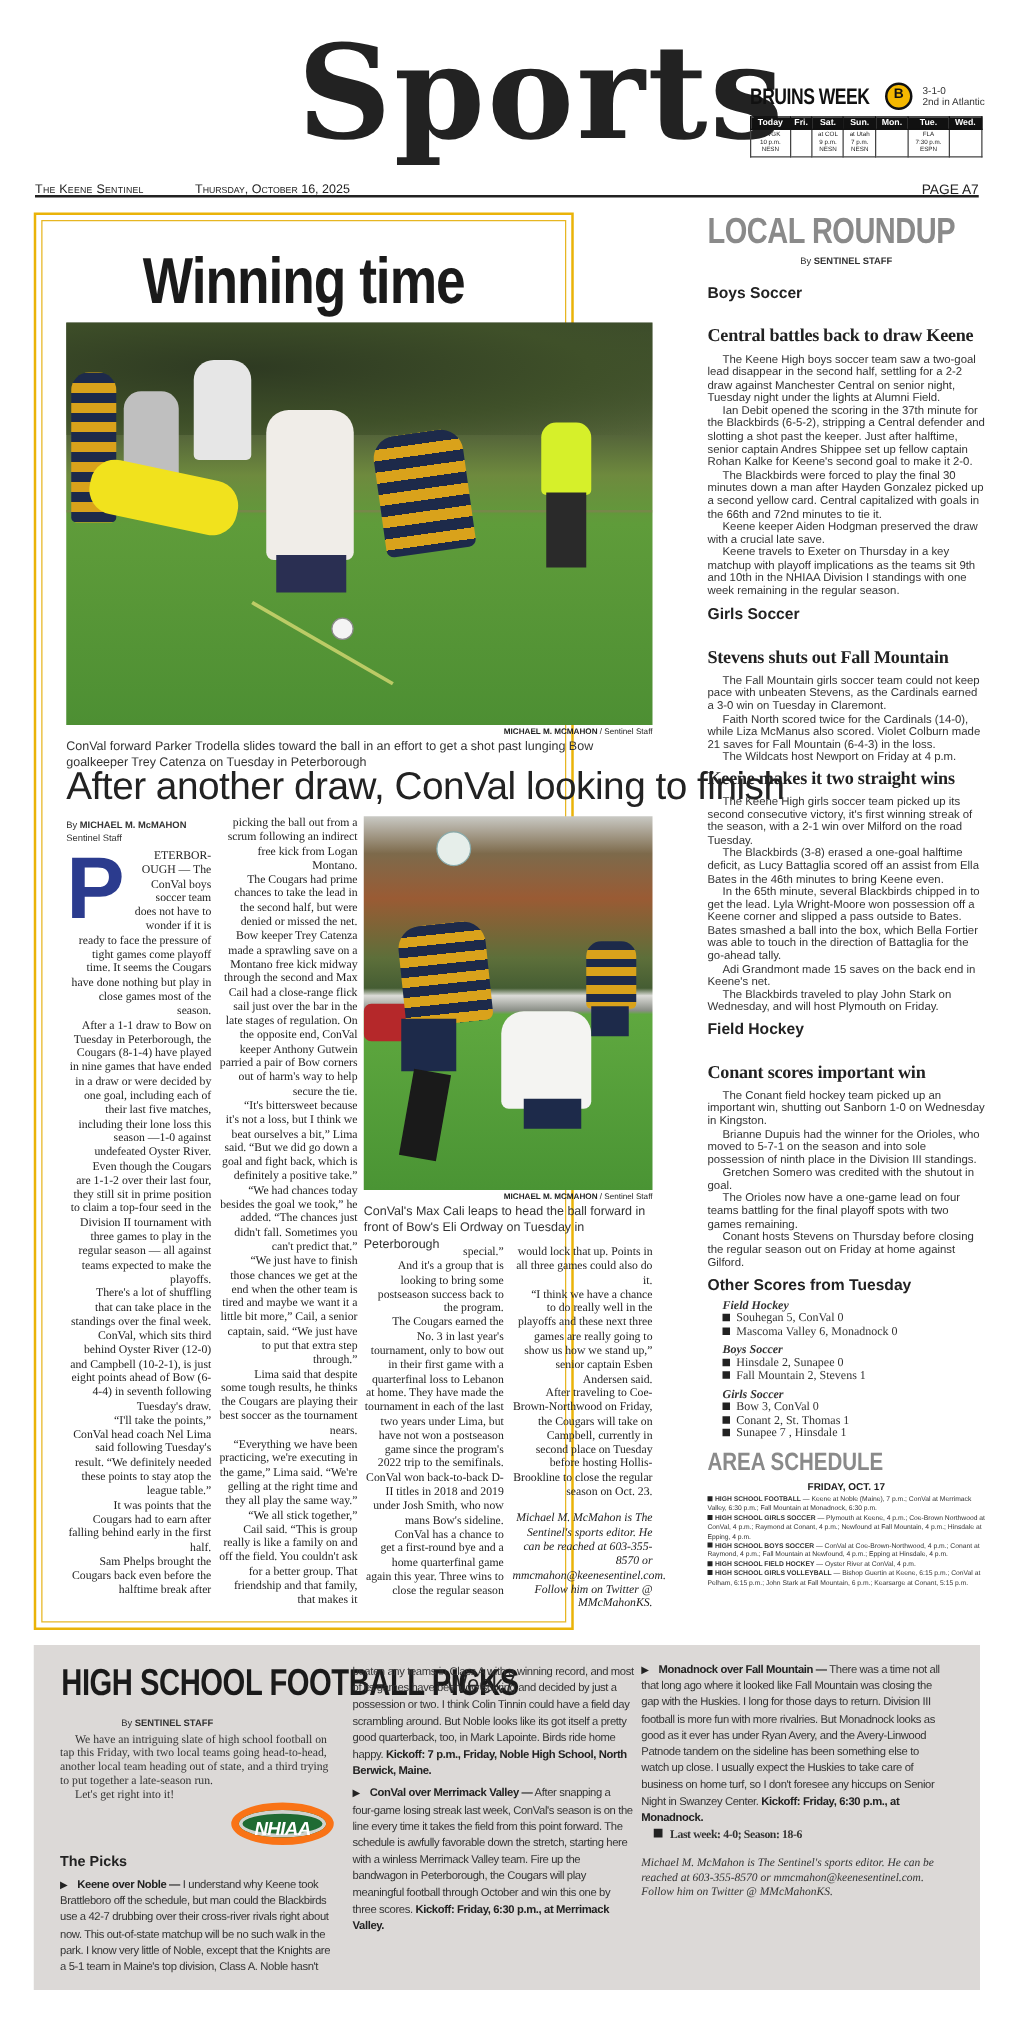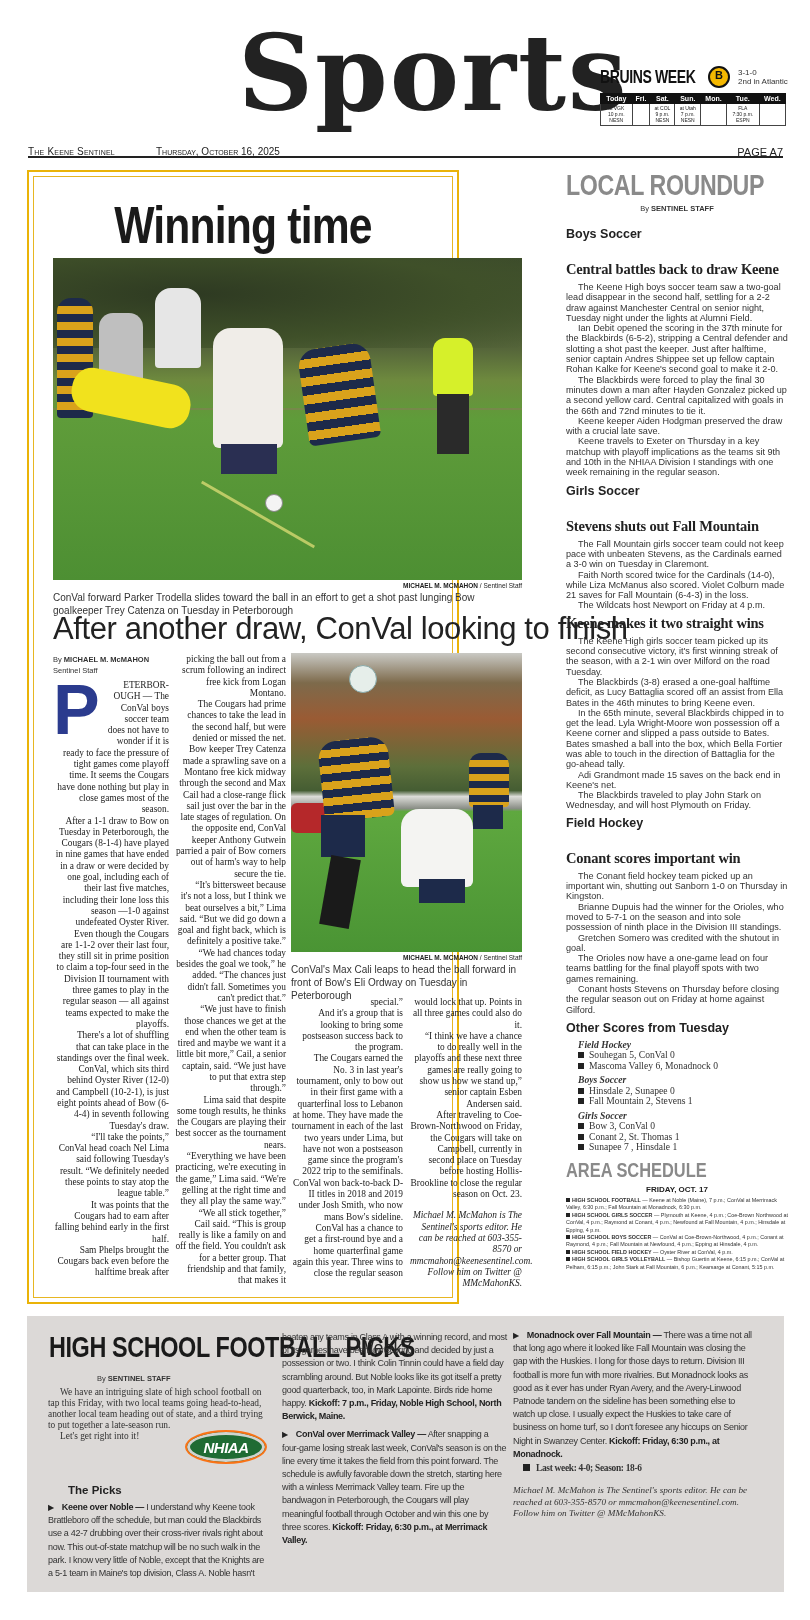--- a/index.html
+++ b/index.html
@@ -70,23 +70,23 @@
   .sched b { font-weight: bold; }
 
   
   .picks { position: absolute; left: 27px; top: 1316px; width: 757px; height: 276px; background: #dcd9d7; }
   .picks-title { position: absolute; left: 22px; top: 16px; font-family: "Liberation Sans", sans-serif; font-weight: bold; font-size: 30px; color: #1a1a1a; transform: scaleX(0.78); transform-origin: left center; white-space: nowrap; line-height: 1; letter-spacing: -0.5px; }
   .picks-week { position: absolute; left: 330px; top: 20px; font-family: "Liberation Sans", sans-serif; font-size: 21px; color: #222; transform: scaleX(0.85); transform-origin: left center; white-space: nowrap; }
   .picks-by { position: absolute; left: 70px; top: 58px; font-family: "Liberation Sans", sans-serif; font-size: 7.5px; color: #333; }
   .picks-by b { font-weight: bold; }
   .picks-intro { position: absolute; left: 21px; top: 71px; width: 222px; font-family: "Liberation Serif", serif; font-size: 9.4px; line-height: 11px; color: #333; }
   .picks-intro p { text-indent: 12px; }
-  .nhiaa { position: absolute; left: 158px; top: 114px; width: 82px; height: 34px; border-radius: 50%; background: #1f6b33; border: 2px solid #f97316; box-shadow: inset 0 0 0 3px #cfd3cf; }
+  .nhiaa { position: absolute; left: 158px; top: 126px; width: 82px; height: 34px; border-radius: 50%; background: #1f6b33; border: 6px solid #f97316; box-shadow: inset 0 0 0 3px #cfd3cf; }
   .nhiaa span { position: absolute; left: 0; right: 0; top: 7px; text-align: center; font: bold italic 15px "Liberation Sans", sans-serif; color: #fff; letter-spacing: -0.5px; }
-  .picks-sub { position: absolute; left: 21px; top: 168px; font-family: "Liberation Sans", sans-serif; font-weight: bold; font-size: 11.5px; color: #222; margin-left: 20px; }
+  .picks-sub { position: absolute; left: 21px; top: 168px; font-family: "Liberation Sans", sans-serif; font-weight: bold; font-size: 11.5px; color: #222; }
   .pcol { position: absolute; font-family: "Liberation Sans", sans-serif; font-size: 9px; line-height: 13.2px; color: #333; letter-spacing: -0.3px; }
   .pcol b { font-weight: bold; color: #222; }
   .pcol .arrow { font-size: 8px; margin-right: 8px; color: #222; }
   .pcol .gap { margin-top: 5px; }
   .pcol .rec { font-family: "Liberation Serif", serif; font-weight: bold; font-size: 9.4px; margin-left: 10px; margin-top: 1px; }
   .pcol .rec::before { content: ""; display: inline-block; width: 7px; height: 7px; background: #222; margin-right: 6px; }
   .pcol .tag { font-family: "Liberation Serif", serif; font-style: italic; font-size: 9.2px; line-height: 11.3px; margin-top: 10px; letter-spacing: 0; }
 </style>
 </head>
 <body>
@@ -240,21 +240,21 @@
     <p>The Keene High girls soccer team picked up its second consecutive victory, it's first winning streak of the season, with a 2-1 win over Milford on the road Tuesday.</p>
     <p>The Blackbirds (3-8) erased a one-goal halftime deficit, as Lucy Battaglia scored off an assist from Ella Bates in the 46th minutes to bring Keene even.</p>
     <p>In the 65th minute, several Blackbirds chipped in to get the lead. Lyla Wright-Moore won possession off a Keene corner and slipped a pass outside to Bates. Bates smashed a ball into the box, which Bella Fortier was able to touch in the direction of Battaglia for the go-ahead tally.</p>
     <p>Adi Grandmont made 15 saves on the back end in Keene's net.</p>
     <p>The Blackbirds traveled to play John Stark on Wednesday, and will host Plymouth on Friday.</p>
   </div>
 
   <div class="rc-sec tight" style="margin-top:5px;">Field Hockey</div>
   <div class="rc-title">Conant scores important win</div>
   <div class="rc-body">
-    <p>The Conant field hockey team picked up an important win, shutting out Sanborn 1-0 on Thursday in Kingston.</p>
+    <p>The Conant field hockey team picked up an important win, shutting out Sanborn 1-0 on Wednesday in Kingston.</p>
     <p>Brianne Dupuis had the winner for the Orioles, who moved to 5-7-1 on the season and into sole possession of ninth place in the Division III standings.</p>
     <p>Gretchen Somero was credited with the shutout in goal.</p>
     <p>The Orioles now have a one-game lead on four teams battling for the final playoff spots with two games remaining.</p>
     <p>Conant hosts Stevens on Thursday before closing the regular season out on Friday at home against Gilford.</p>
   </div>
 
   <div class="rc-sec" style="margin-top:6px;">Other Scores from Tuesday</div>
   <div class="rc-scores">
     <div class="grp">Field Hockey</div>
     <div class="row">Souhegan 5, ConVal 0</div>

